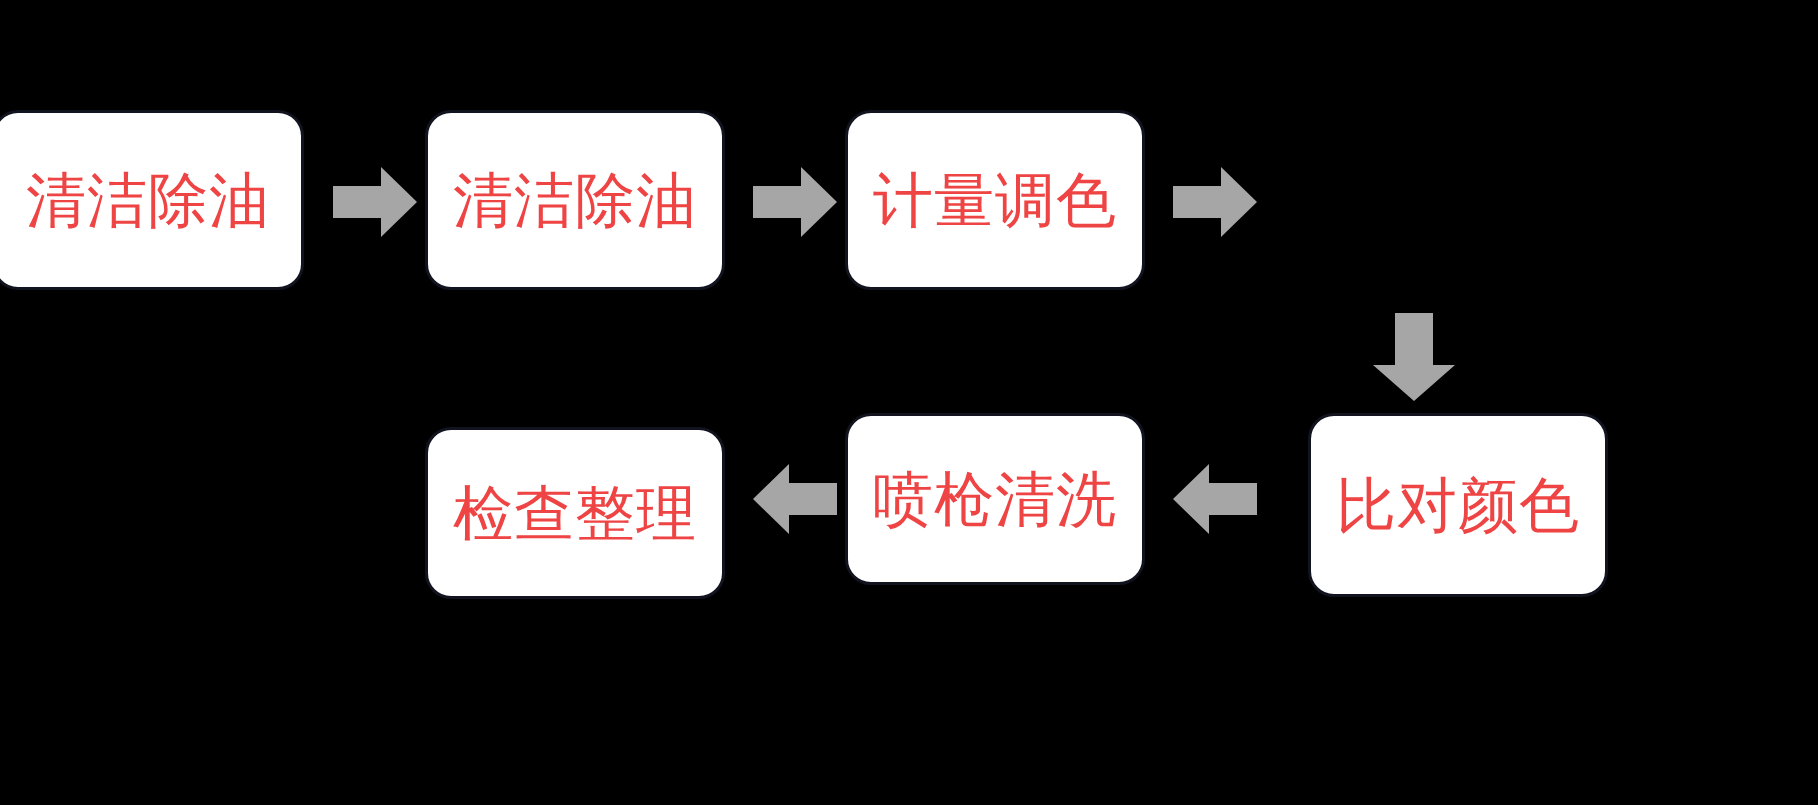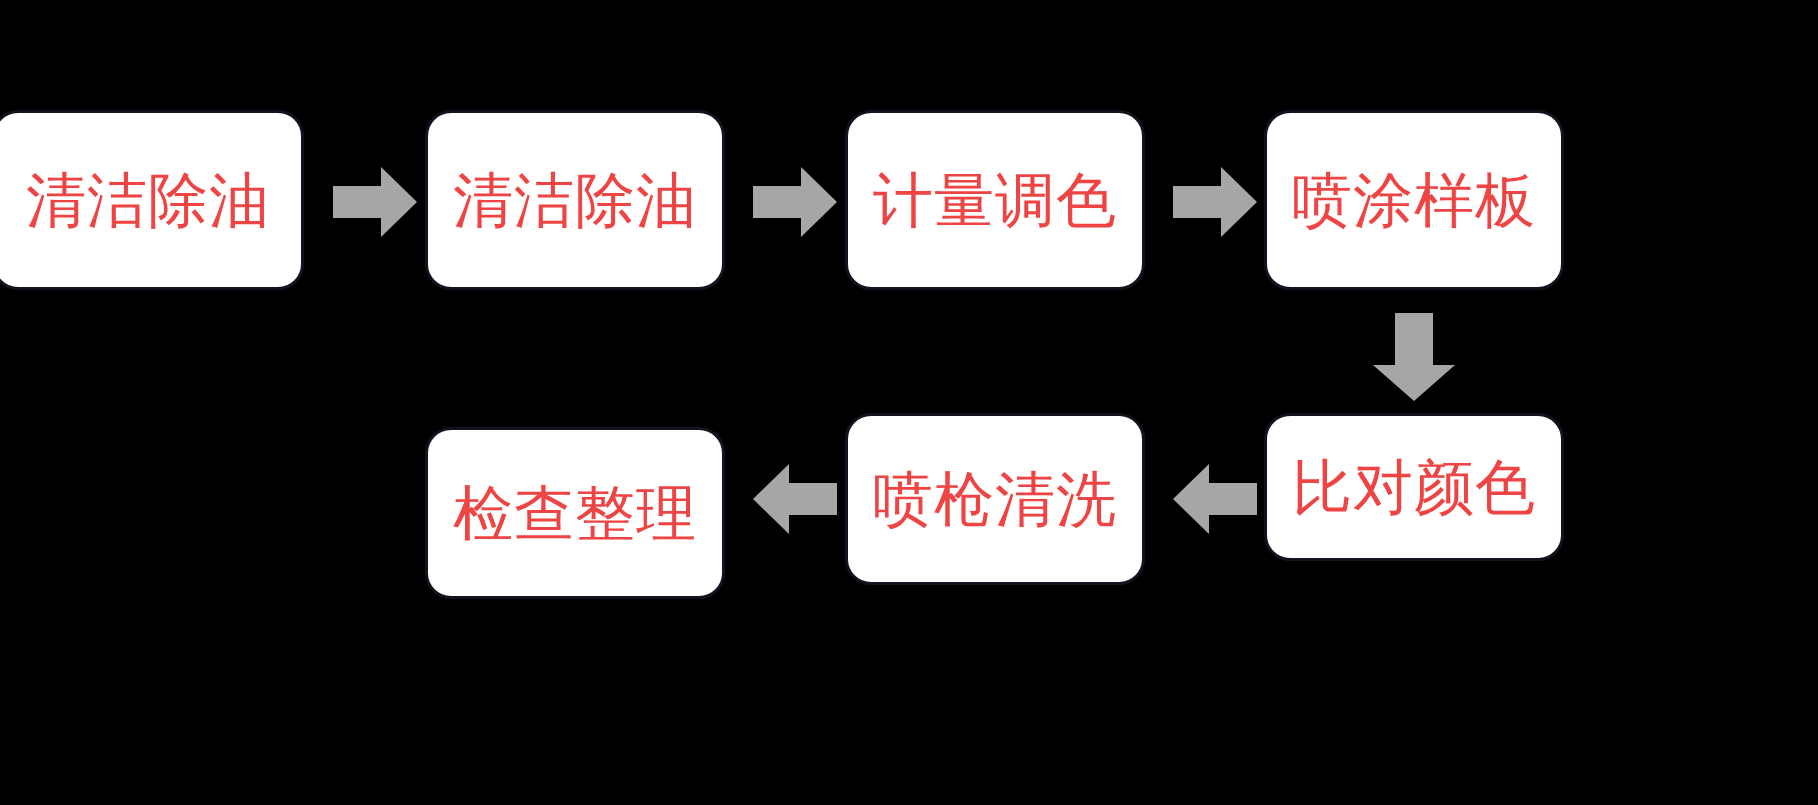--- a/index.html
+++ b/index.html
@@ -42,25 +42,22 @@
   </div>
 
   <div class="node" style="left:425px; top:110px; width:300px; height:180px;">
     <span class="node-label">清洁除油</span>
   </div>
 
   <div class="node" style="left:845px; top:110px; width:300px; height:180px;justify-content:center;">
     <span class="node-label">计量调色</span>
   </div>
 
-  <div class="node" style="left:1264px; top:110px; width:300px; height:180px;">
-    <span class="node-label">喷涂样板</span>
-  </div>
 
-  <div class="node" style="left:1264px; top:413px; width:300px; height:148px;">
+  <div class="node" style="left:1308px; top:413px; width:300px; height:184px;">
     <span class="node-label">比对颜色</span>
   </div>
 
   <div class="node" style="left:845px; top:413px; width:300px; height:172px;">
     <span class="node-label">喷枪清洗</span>
   </div>
 
   <div class="node" style="left:425px; top:427px; width:300px; height:172px;">
     <span class="node-label">检查整理</span>
   </div>

